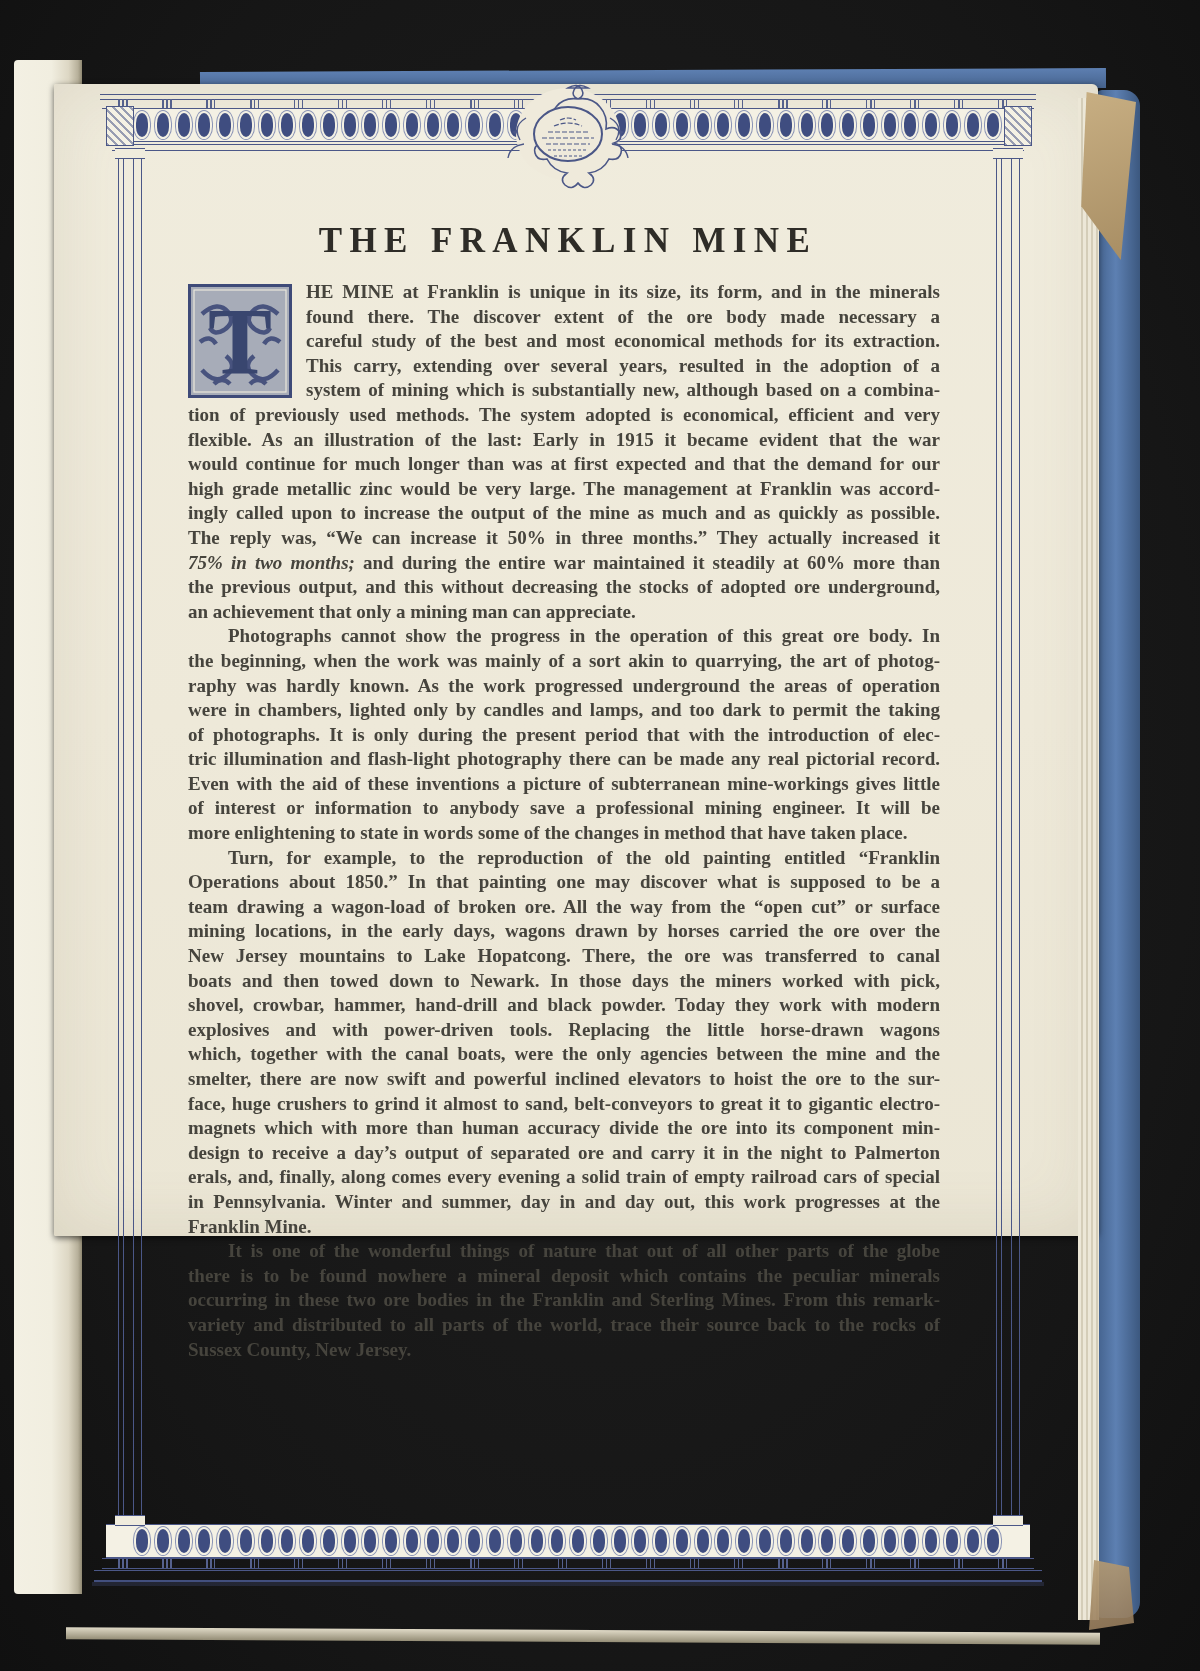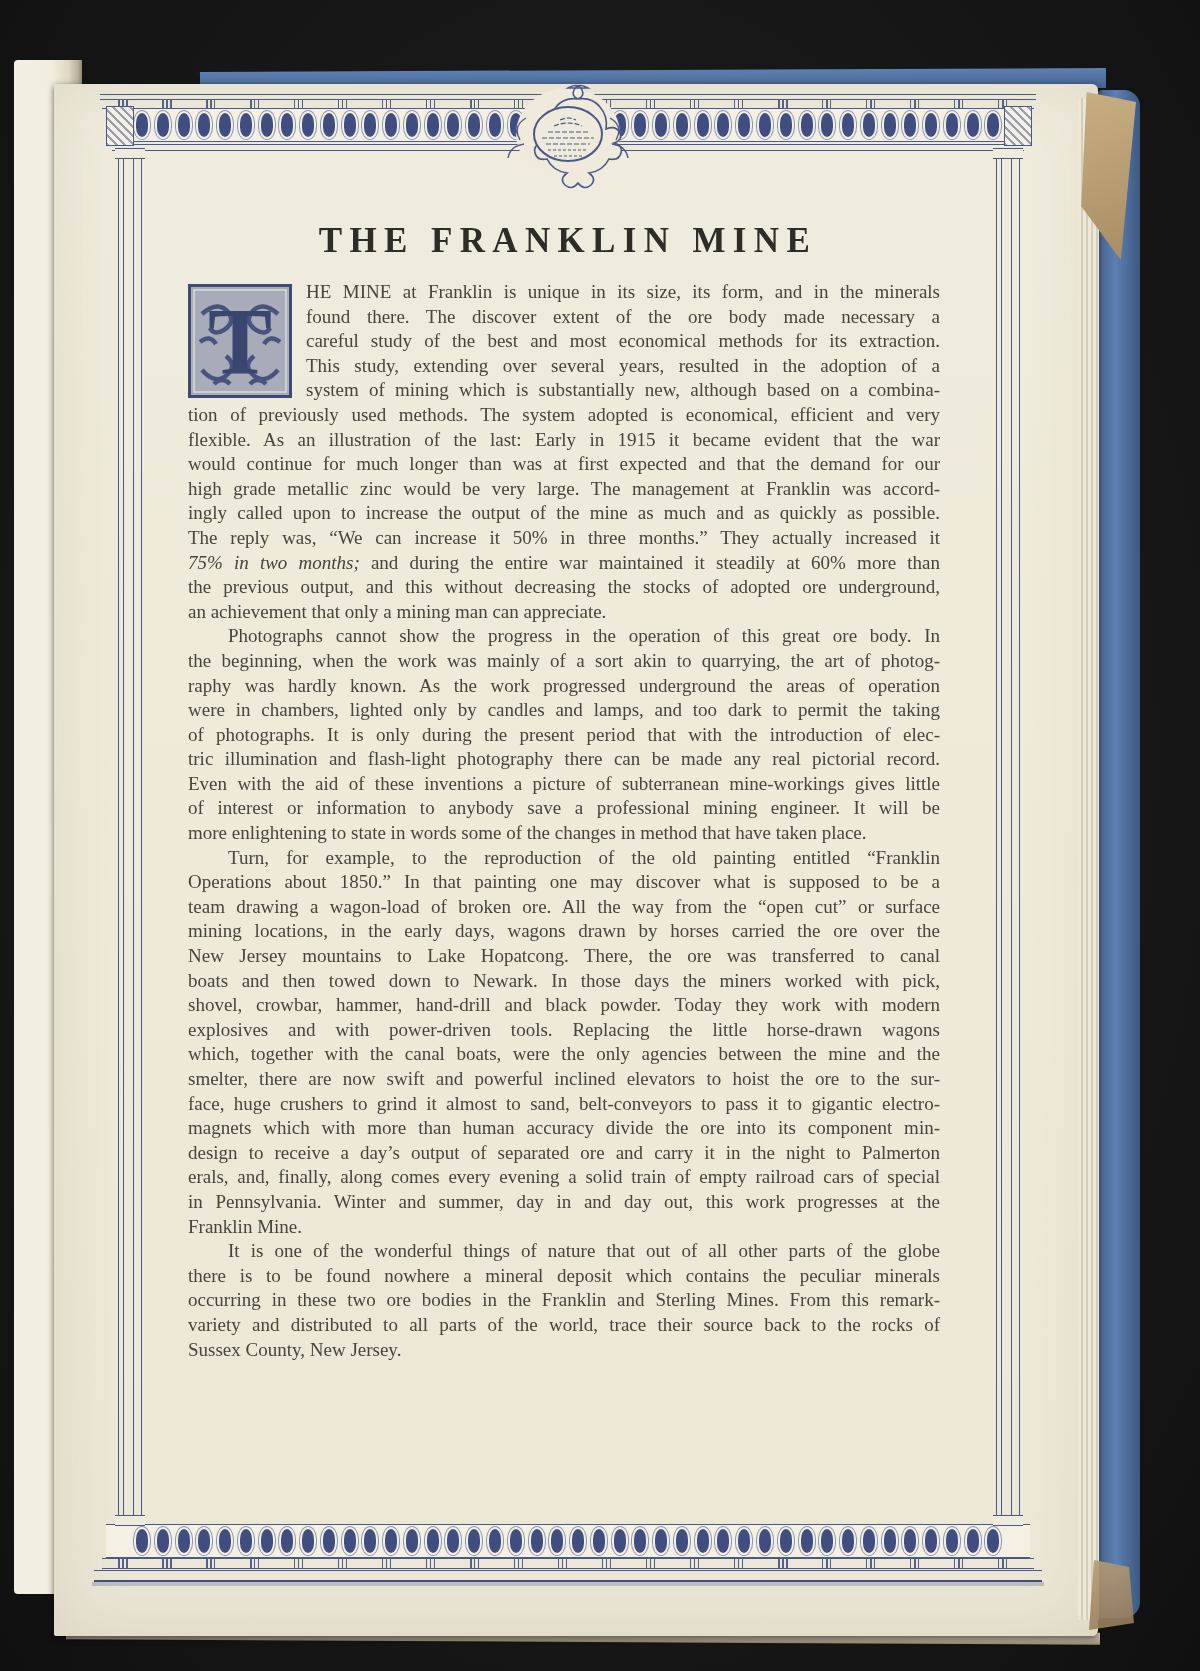--- a/index.html
+++ b/index.html
@@ -20,21 +20,21 @@
     background:repeating-linear-gradient(90deg,#ece7d7 0 3px,#d4cdb8 3px 5px);}
   .worn-corner{position:absolute;left:1060px;top:92px;width:76px;height:168px;z-index:4;
     clip-path:polygon(35% 0%,100% 6%,80% 100%,28% 68%);
     background:linear-gradient(160deg,#c9b084,#a78d63);}
   .worn-bottom{position:absolute;left:1084px;top:1560px;width:50px;height:70px;z-index:4;
     clip-path:polygon(20% 0,90% 10%,100% 90%,10% 100%);
     background:linear-gradient(160deg,#b79d74,#93795a);opacity:.9;}
   .bottom-edge{position:absolute;left:66px;top:1630px;width:1034px;height:12px;z-index:1;
     background:linear-gradient(180deg,#dfd9c6,#948d76);transform:rotate(0.3deg);}
 
-  .main-page{position:absolute;left:54px;top:84px;width:1044px;height:1552px;z-index:2;
+  .main-page{position:absolute;left:54px;top:84px;width:1044px;height:1152px;z-index:2;
     background:linear-gradient(180deg,#f0ecdd 0%,#eee9d9 55%,#ebe6d5 100%);
     box-shadow:inset 0 0 70px rgba(120,108,78,.14), 0 2px 6px rgba(0,0,0,.6);
     border-radius:2px 6px 6px 2px;}
   .ledge-top{position:absolute;left:46px;top:10px;width:936px;height:4px;
     border-top:1.6px solid #4b5787;border-bottom:1px solid #4b5787;}
   .tickband{background:repeating-linear-gradient(90deg,
       transparent 0 16px,#55618d 16px 17.5px,transparent 17.5px 20px,
       #55618d 20px 21.5px,transparent 21.5px 24px,#55618d 24px 25.5px,transparent 25.5px 44px);}
   .tick-top{position:absolute;left:48px;top:15px;width:932px;height:9px;
     border-bottom:1.6px solid #4b5787;}
@@ -67,21 +67,21 @@
   .base-bar{position:absolute;left:40px;top:1486px;width:948px;height:9px;
     border-top:1px solid #4b5787;border-bottom:2.4px solid #424f7e;}
   .base-shadow{position:absolute;left:38px;top:1498px;width:952px;height:4px;
     background:#4b5787;opacity:.28;}
 
   
   .title{position:absolute;left:52px;top:114px;width:924px;text-align:center;
     font-size:35px;letter-spacing:.21em;color:#2e2c27;white-space:nowrap;}
   .body-text{position:absolute;left:134px;top:196px;width:752px;
     font-size:19px;line-height:24.6px;color:#46443d;}
-  .tline{text-align:justify;text-align-last:justify;}
+  .tline{text-align:justify;text-align-last:justify;font-weight:bold;}
   .tline.lastline{text-align-last:left;}
   .tline.firstline{text-indent:40px;}
   .dropcap{float:left;width:104px;height:114px;margin:4px 14px 2px 0;}
 </style>
 </head>
 <body>
 
 <div class="scene">
 
   <div class="facing-page"></div>
@@ -224,21 +224,21 @@
                 <path d="M14,86 q14,16 26,4 q9,-9 -2,-18"></path>
                 <path d="M90,86 q-14,16 -26,4 q-9,-9 2,-18"></path>
                 <path d="M12,58 q10,-8 16,2 M92,58 q-10,-8 -16,2"></path>
                 <path d="M26,100 q8,-8 16,0 M62,100 q8,-8 16,0"></path>
               </g>
               <text x="52" y="90" text-anchor="middle" font-family="Liberation Serif, serif" font-size="96" font-weight="bold" fill="#39466f">T</text>
             </svg></div>
           <div class="tline">HE MINE at Franklin is unique in its size, its form, and in the minerals</div>
           <div class="tline">found there.  The discover extent of the ore body made necessary a</div>
           <div class="tline">careful study of the best and most economical methods for its extraction.</div>
-          <div class="tline">This study, extending over several years, resulted in the adoption of a</div>
+          <div class="tline">This carry, extending over several years, resulted in the adoption of a</div>
           <div class="tline">system of mining which is substantially new, although based on a combina-</div>
           <div class="tline">tion of previously used methods.  The system adopted is economical, efficient and very</div>
           <div class="tline">flexible.  As an illustration of the last: Early in 1915 it became evident that the war</div>
           <div class="tline">would continue for much longer than was at first expected and that the demand for our</div>
           <div class="tline">high grade metallic zinc would be very large.  The management at Franklin was accord-</div>
           <div class="tline">ingly called upon to increase the output of the mine as much and as quickly as possible.</div>
           <div class="tline">The reply was, “We can increase it 50% in three months.”  They actually increased it</div>
           <div class="tline"><i>75% in two months;</i> and during the entire war maintained it steadily at 60% more than</div>
           <div class="tline">the previous output, and this without decreasing the stocks of adopted ore underground,</div>
           <div class="tline lastline">an achievement that only a mining man can appreciate.</div>
@@ -258,21 +258,21 @@
           <div class="tline firstline">Turn, for example, to the reproduction of the old painting entitled “Franklin</div>
           <div class="tline">Operations about 1850.”   In that painting one may discover what is supposed to be a</div>
           <div class="tline">team drawing a wagon-load of broken ore.   All the way from the “open cut” or surface</div>
           <div class="tline">mining locations, in the early days, wagons drawn by horses carried the ore over the</div>
           <div class="tline">New Jersey mountains to Lake Hopatcong.   There, the ore was transferred to canal</div>
           <div class="tline">boats and then towed down to Newark.   In those days the miners worked with pick,</div>
           <div class="tline">shovel, crowbar, hammer, hand-drill and black powder.   Today they work with modern</div>
           <div class="tline">explosives and with power-driven tools.  Replacing the little horse-drawn wagons</div>
           <div class="tline">which, together with the canal boats, were the only agencies between the mine and the</div>
           <div class="tline">smelter, there are now swift and powerful inclined elevators to hoist the ore to the sur-</div>
-          <div class="tline">face, huge crushers to grind it almost to sand, belt-conveyors to pass it to gigantic electro-</div>
+          <div class="tline">face, huge crushers to grind it almost to sand, belt-conveyors to great it to gigantic electro-</div>
           <div class="tline">magnets which with more than human accuracy divide the ore into its component min-</div>
           <div class="tline">design to receive a day’s output of separated ore and carry it in the night to Palmerton</div>
           <div class="tline">erals, and, finally, along comes every evening a solid train of empty railroad cars of special</div>
           <div class="tline">in Pennsylvania.   Winter and summer, day in and day out, this work progresses at the</div>
           <div class="tline lastline">Franklin Mine.</div>
         </div>
         <div>
           <div class="tline firstline">It is one of the wonderful things of nature that out of all other parts of the globe</div>
           <div class="tline">there is to be found nowhere a mineral deposit which contains the peculiar minerals</div>
           <div class="tline">occurring in these two ore bodies in the Franklin and Sterling Mines.   From this remark-</div>

